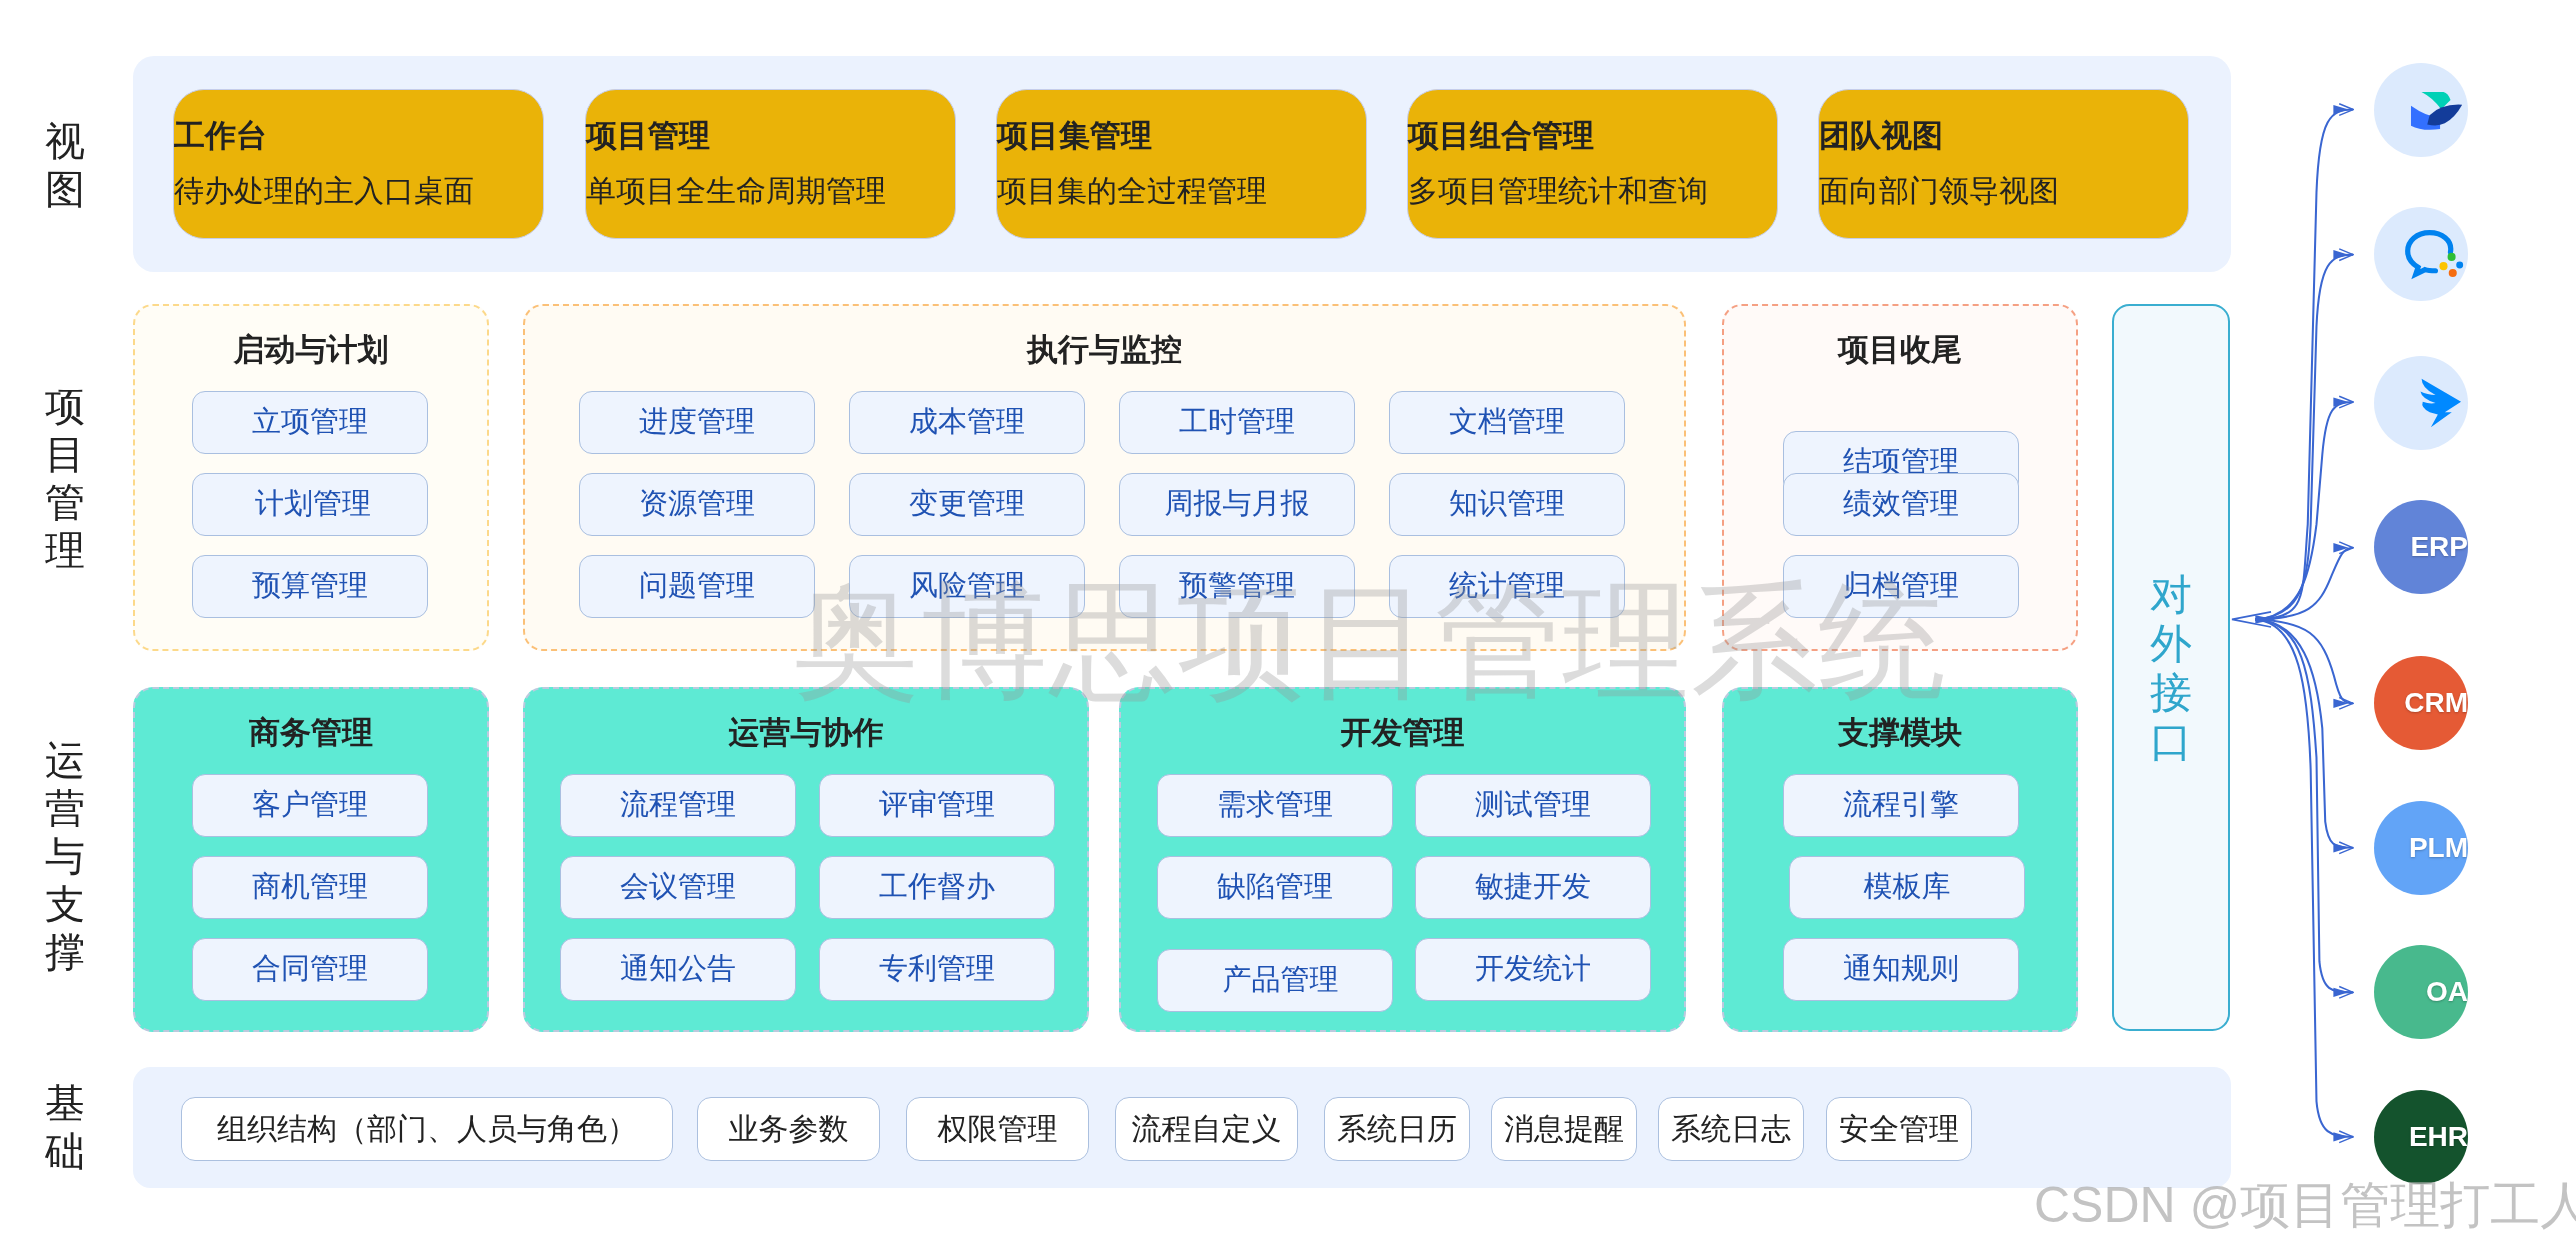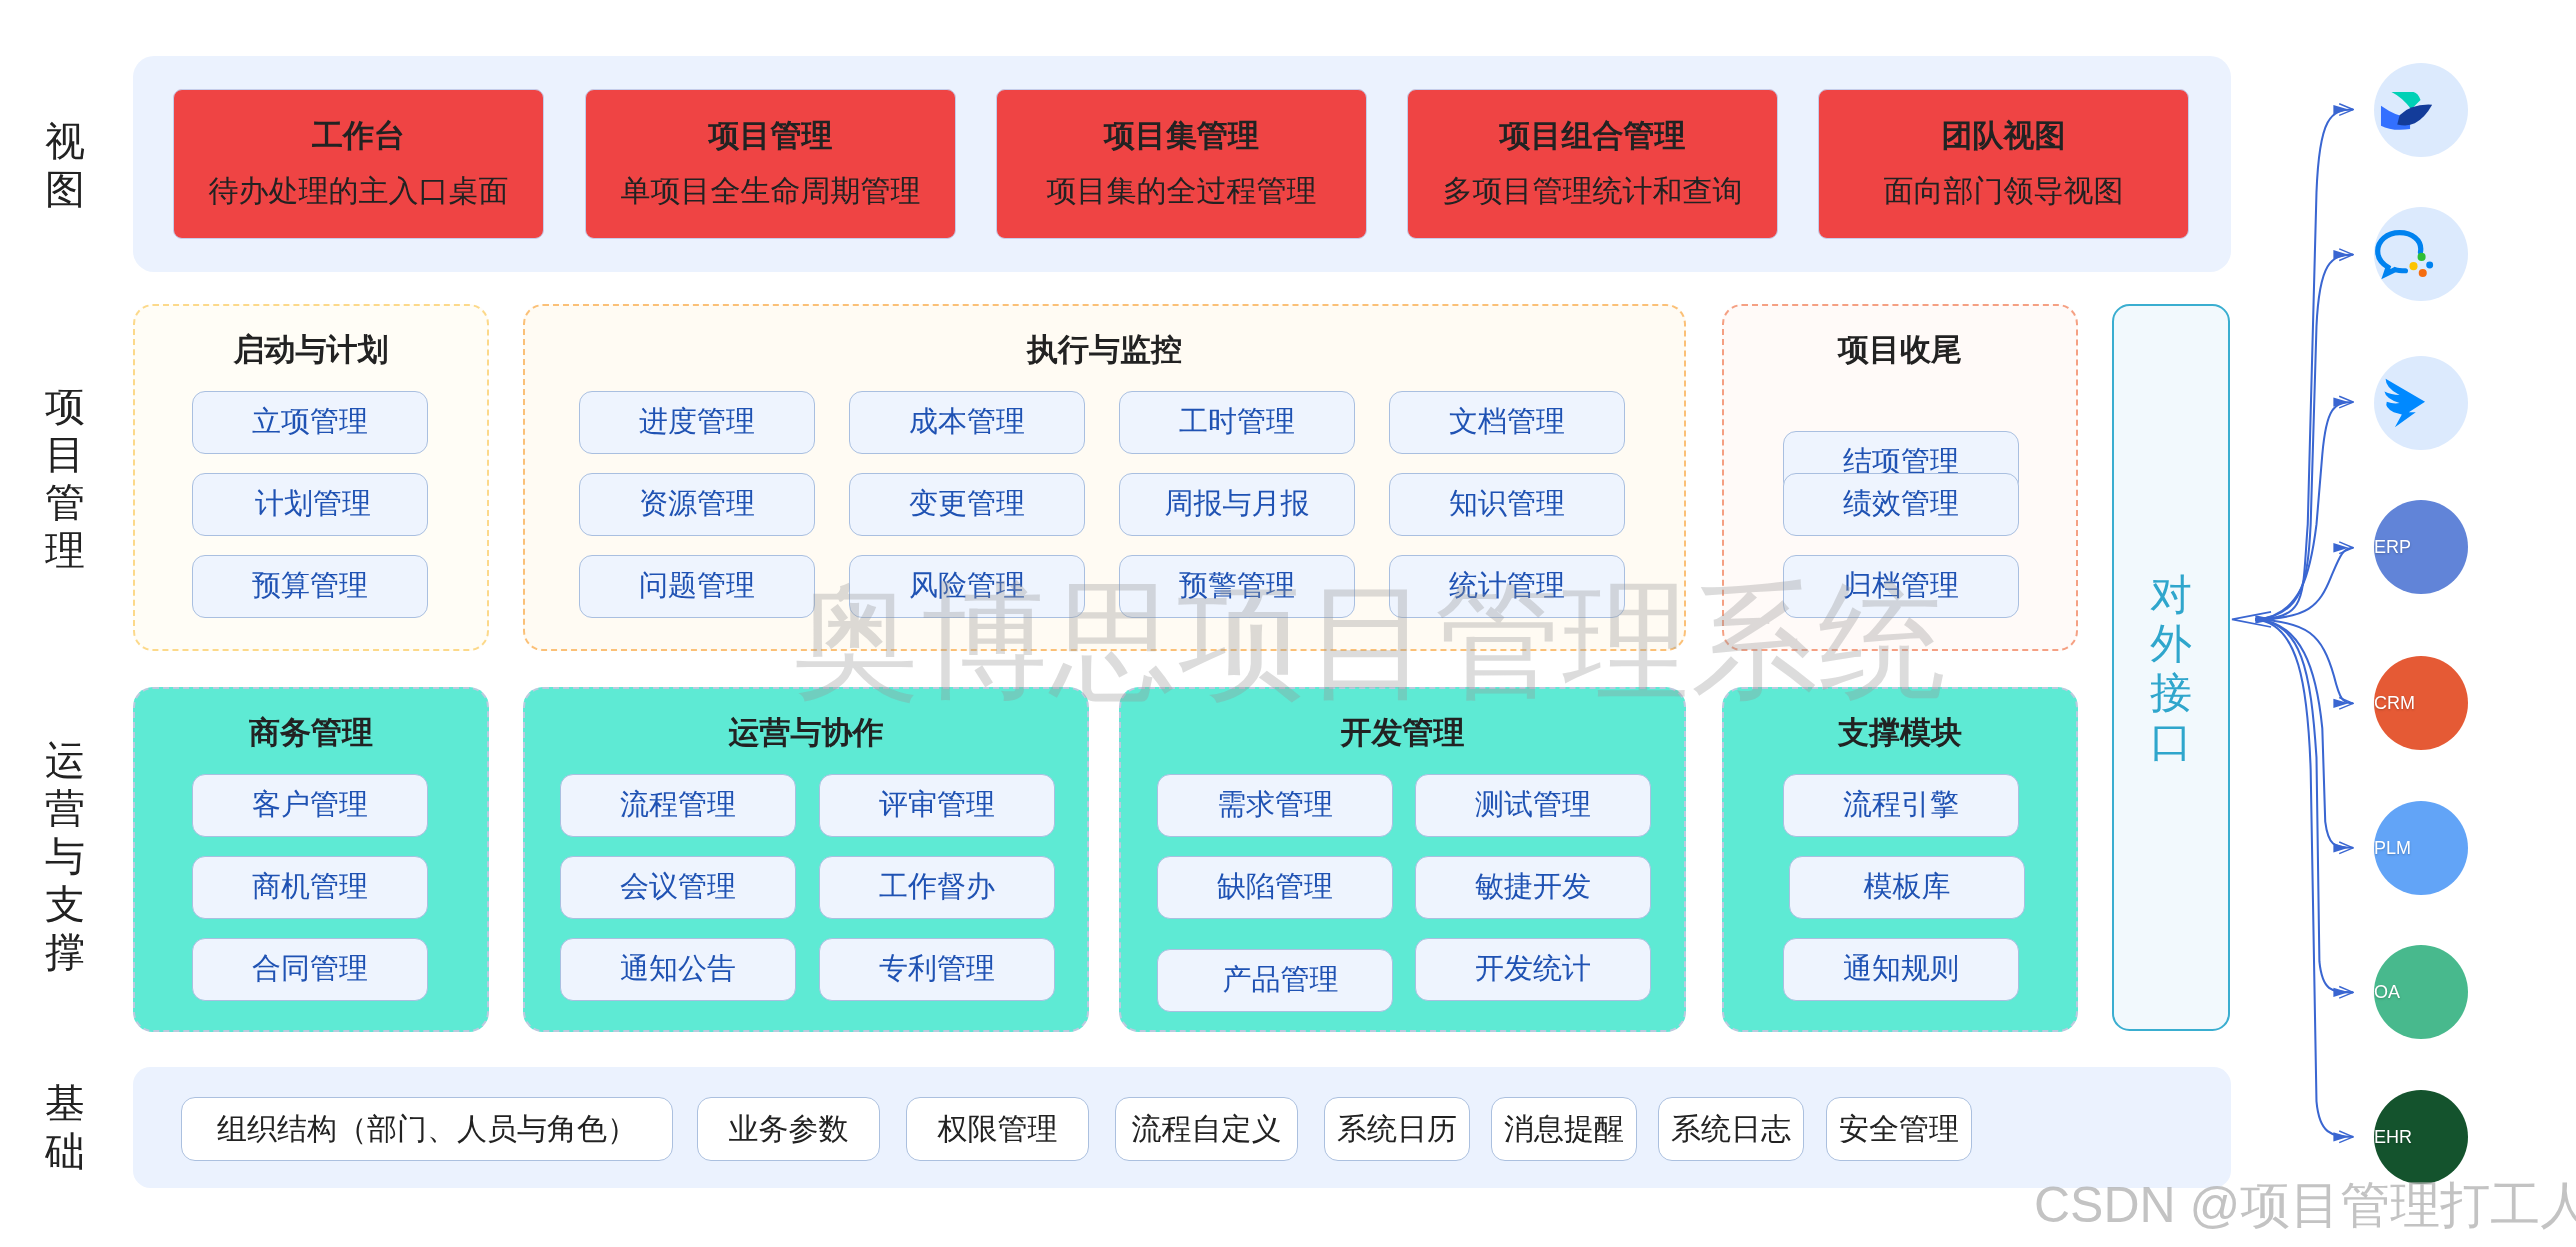--- a/index.html
+++ b/index.html
@@ -1,40 +1,40 @@
 <!DOCTYPE html>
 <html style="font-size:9.3px"><head>
 <meta charset="utf-8">
 <style>
   html, body { margin:0; padding:0; background:#ffffff; }
   body { width:2576px; height:1247px; position:relative; overflow:hidden;
          font-family:"DejaVu Sans","Liberation Sans",sans-serif; color:#222; }
   .row-label { position:absolute; width:70px; font-size:40px; line-height:48px; text-align:center; color:#222; }
   .row-label span { display:block; }
   .panel { position:absolute; box-sizing:border-box; background:#ebf2fe; border-radius:21px; }
-  .view-card { position:absolute; box-sizing:border-box; background:#ef4444; border:1.7px solid #c5cdea;
-               border-radius:9px; text-align:center; }
+  .view-card { position:absolute; box-sizing:border-box; background:#eab308; border:1.7px solid #c5cdea;
+               border-radius:31px; text-align:left; }
   .view-card .t { font-size:31px; font-weight:bold; margin-top:27px; line-height:37px; }
   .view-card .s { font-size:30px; margin-top:17.5px; line-height:37px; }
   .group { position:absolute; box-sizing:border-box; border-radius:20px; border-style:dashed; border-width:2.3px; }
   .g-yellow { border-color:#fcd98a; background:#fffdf6; }
   .g-orange { border-color:#fbc077; background:#fffbf3; }
   .g-red    { border-color:#f5a083; background:#fffaf8; }
   .g-blue   { border-color:#bcc9de; background:#5eead4; }
   .group-title { position:absolute; left:0; right:0; top:24.5px; text-align:center; font-size:31px; font-weight:bold; line-height:37px; color:#222; }
   .chip { position:absolute; box-sizing:border-box; width:236px; height:63px; background:#eef4fe; border:1.7px solid #a9bfe0;
           border-radius:13px; color:#1f52b3; font-size:29px; line-height:59px; text-align:center; }
   .base-chip { position:absolute; box-sizing:border-box; height:64px; top:30px; background:#ffffff; border:1.7px solid #abc0df;
                border-radius:14px; color:#222; font-size:30px; line-height:61px; text-align:center; }
   .iface { position:absolute; box-sizing:border-box; background:#f2f9fd; border:2.3px solid #3aaed0; border-radius:17.5px;
            color:#2fa6cc; font-size:42px; line-height:49px; text-align:center; }
   .iface-text { position:absolute; left:0; right:0; top:50%; transform:translateY(-50%); }
   .iface-text span { display:block; }
-  .ext { position:absolute; box-sizing:border-box; width:94px; height:94px; border-radius:50%; display:flex; align-items:center; justify-content:flex-start;
-         color:#fff; font-size:18px; font-weight:normal; font-family:"Liberation Sans","DejaVu Sans",sans-serif; text-shadow:0 1.2px 2.3px rgba(0,0,0,0.25); }
+  .ext { position:absolute; box-sizing:border-box; width:94px; height:94px; border-radius:50%; display:flex; align-items:center; justify-content:flex-end;
+         color:#fff; font-size:28px; font-weight:bold; font-family:"Liberation Sans","DejaVu Sans",sans-serif; text-shadow:0 1.2px 2.3px rgba(0,0,0,0.25); }
   .ext-light { background:#dceafd; }
   .watermark { position:absolute; left:793px; top:574px; font-size:127px; color:rgba(150,150,150,0.33); letter-spacing:1.2px; white-space:nowrap; line-height:134px; }
   .csdn { position:absolute; left:2034px; top:1176px; font-size:50px; color:rgba(175,175,175,0.75); white-space:nowrap; line-height:58px;
           font-family:"Liberation Sans","DejaVu Sans",sans-serif; }
   svg.links { position:absolute; left:0; top:0; }
 </style>
 </head>
 <body>
 
 <div class="row-label" style="left:30px; top:117px;">

